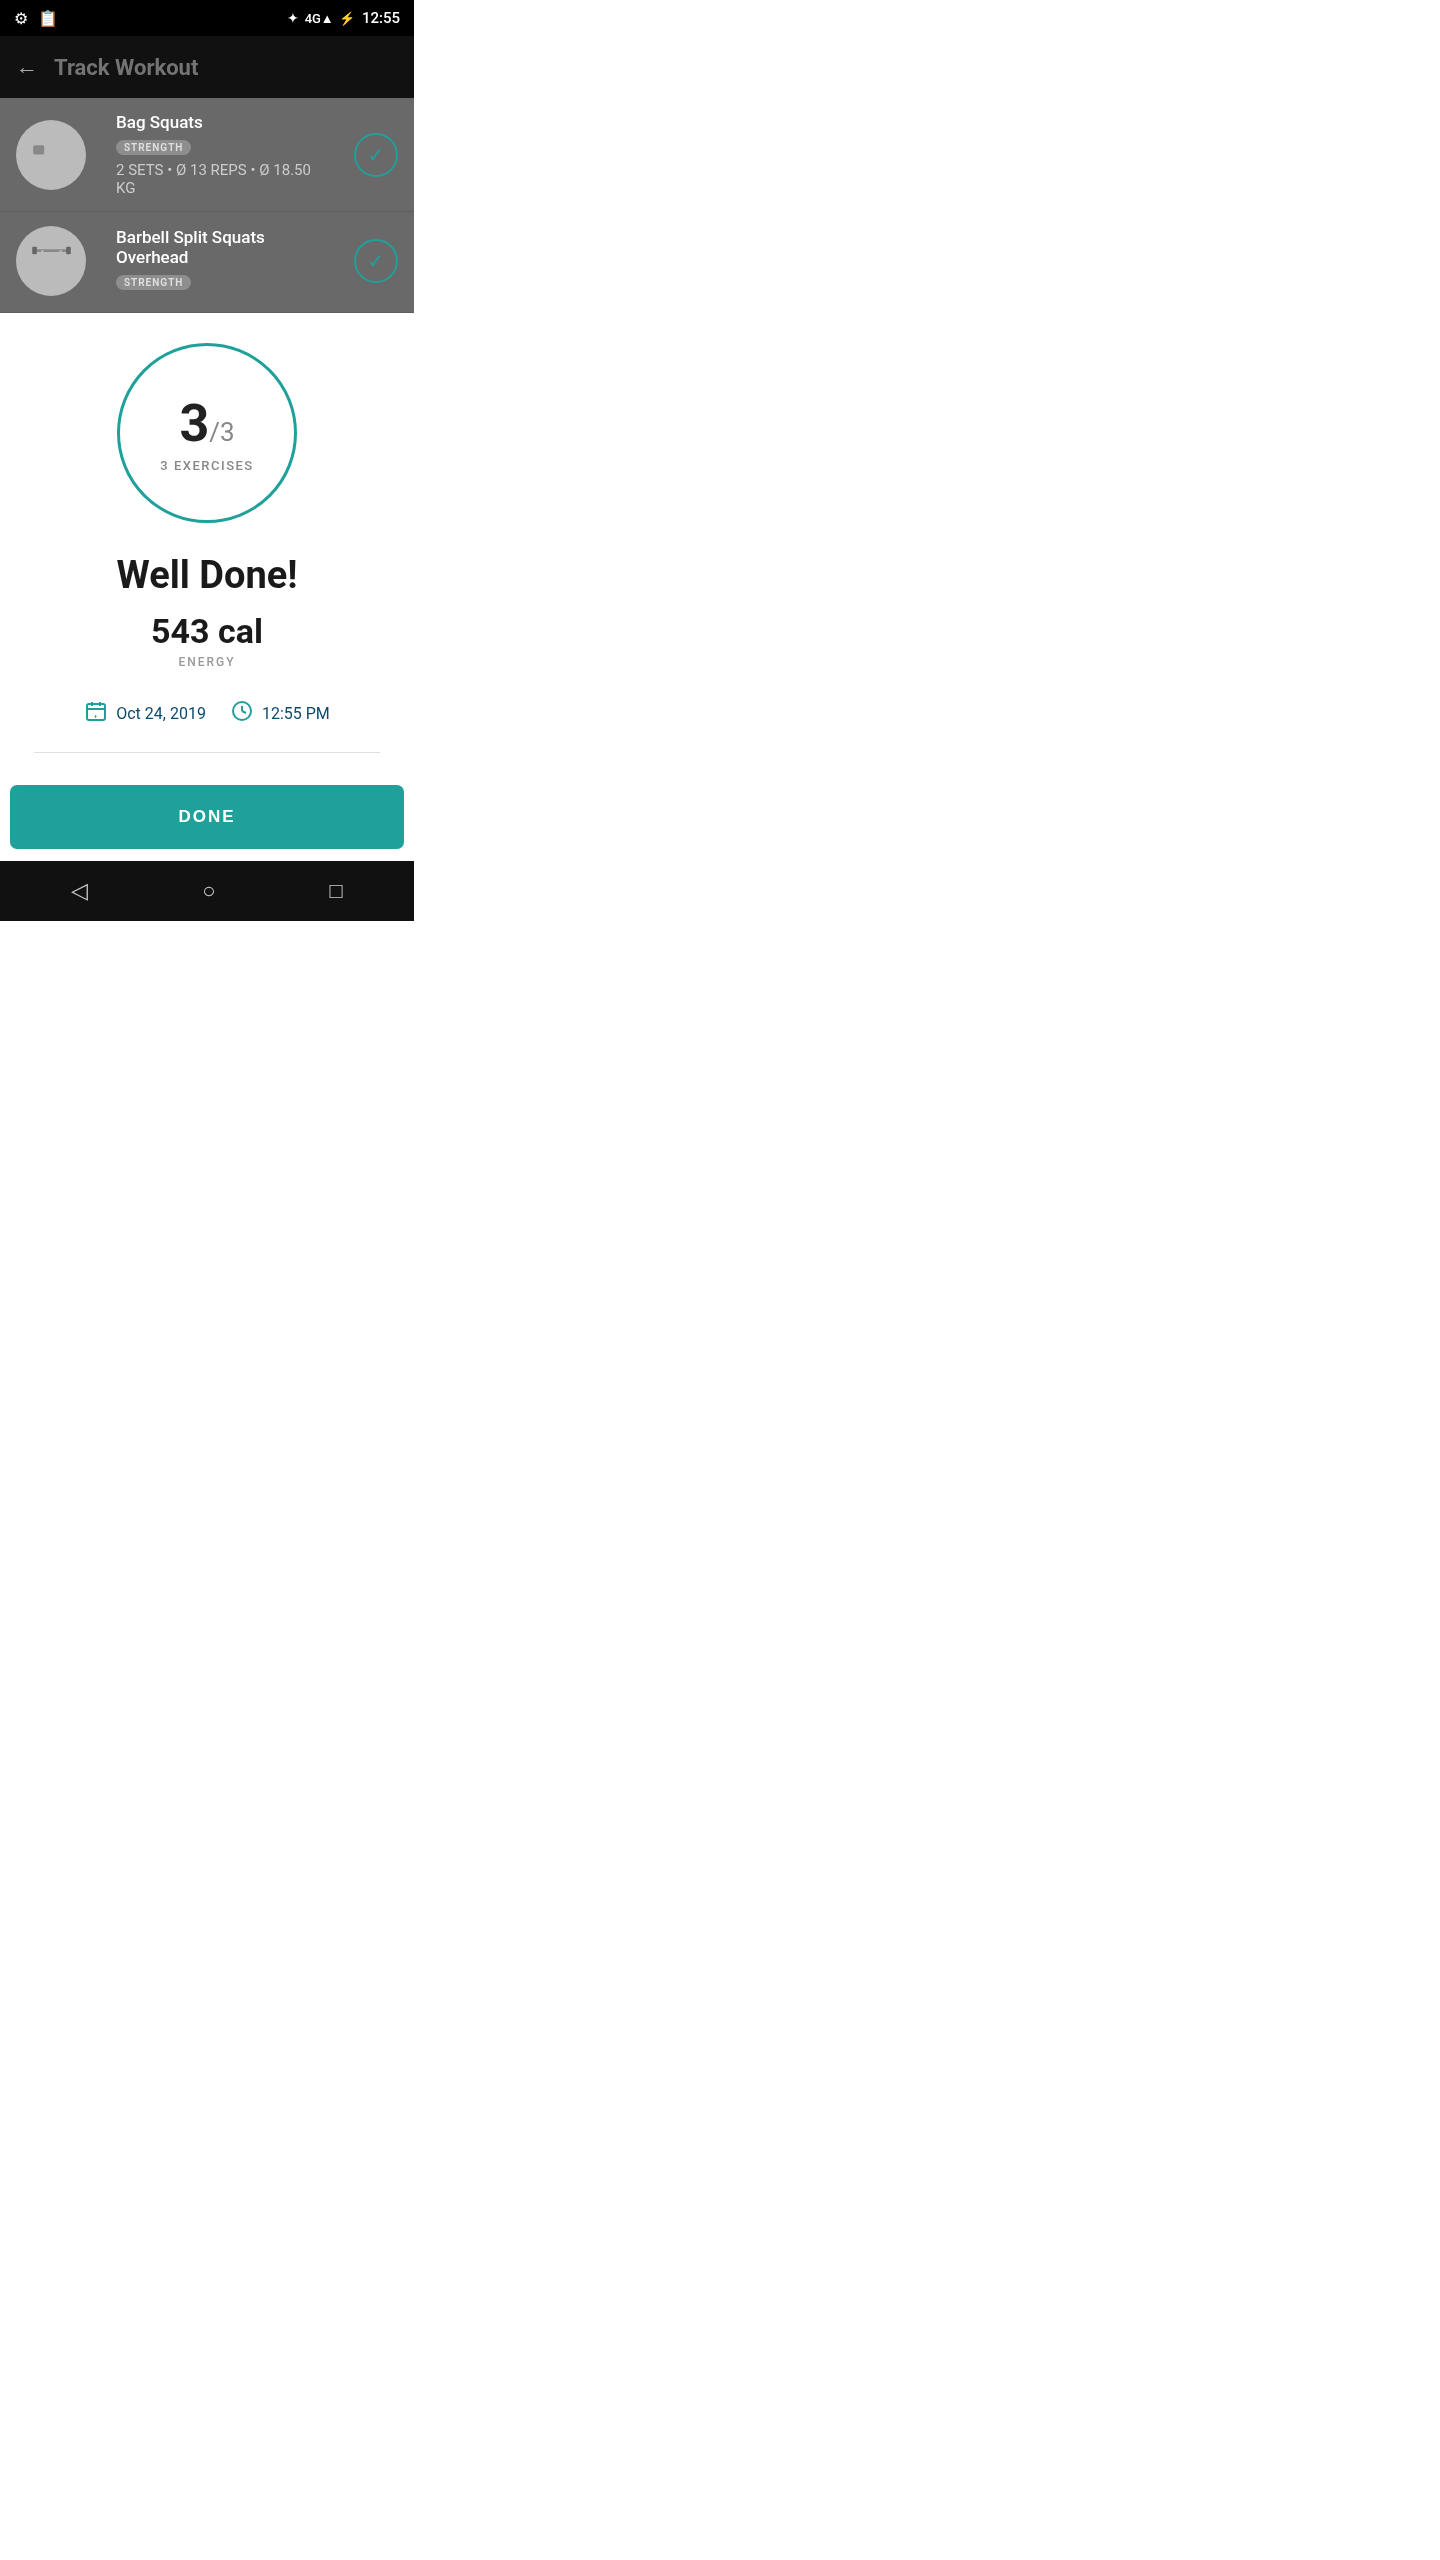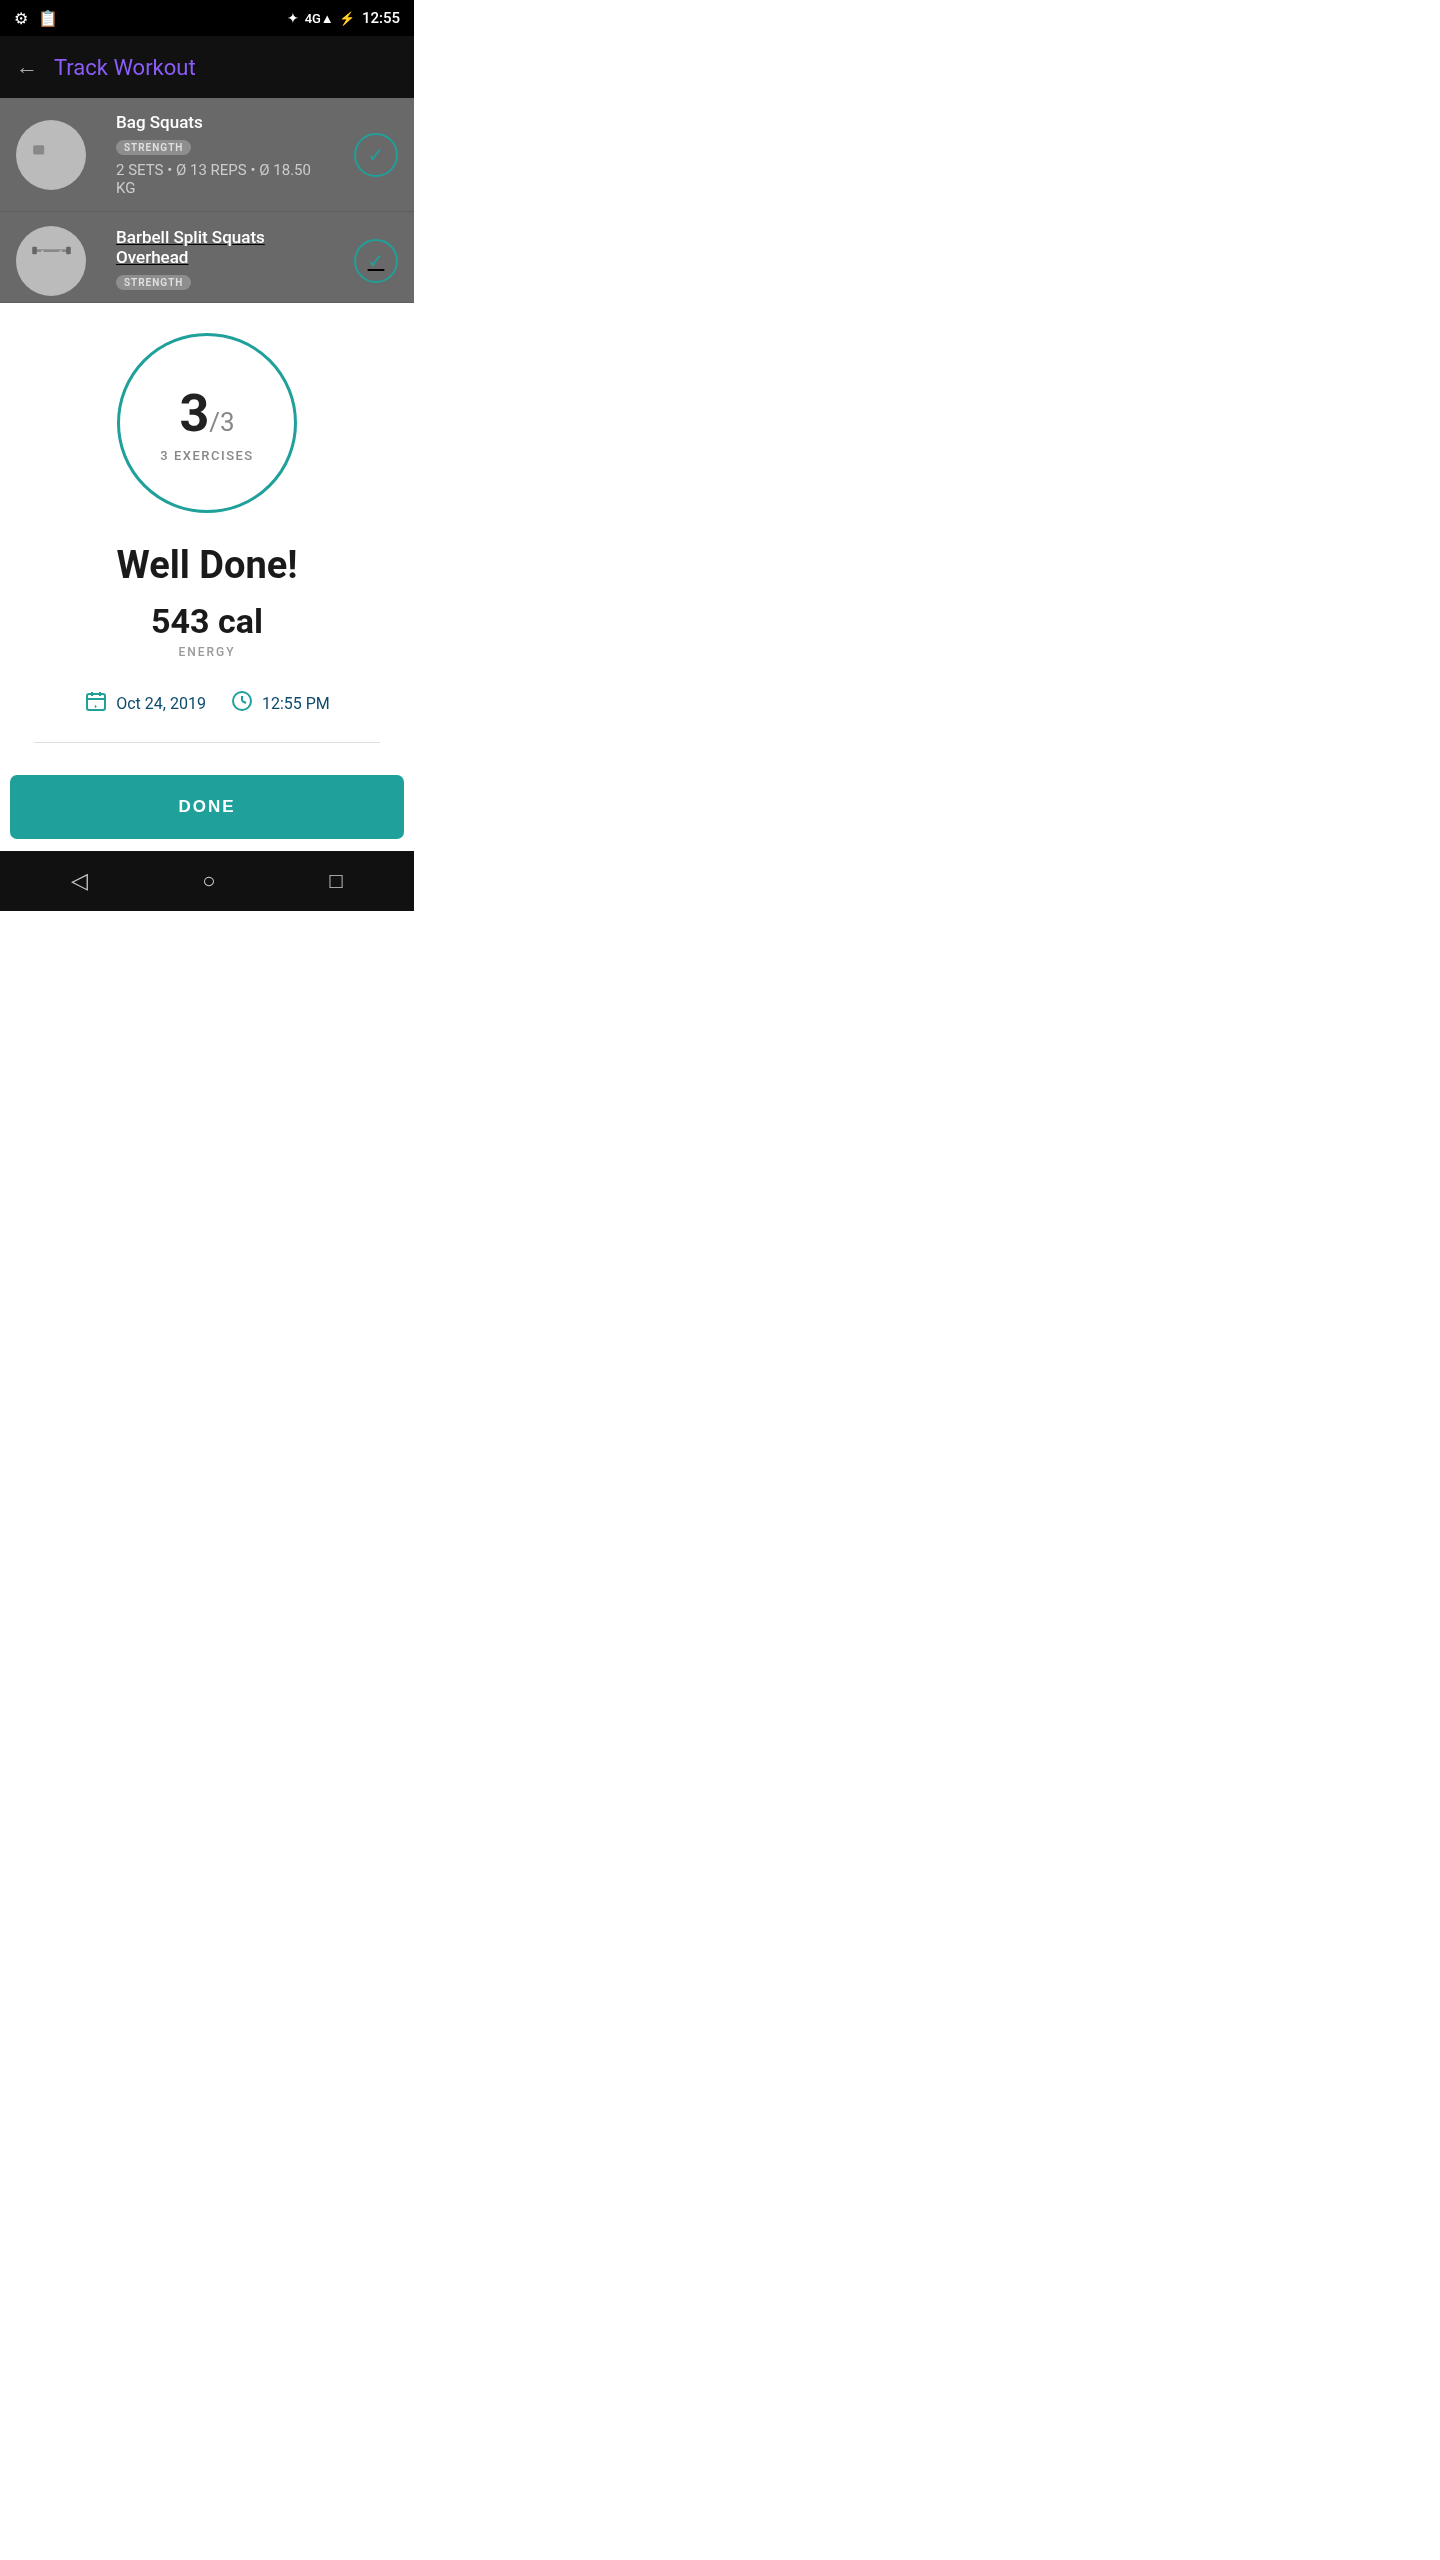--- a/index.html
+++ b/index.html
@@ -48,23 +48,23 @@
       padding: 12px 16px;
       gap: 16px;
       height: 62px;
     }
     .back-icon {
       color: #aaa;
       font-size: 22px;
       cursor: pointer;
     }
     .nav-title {
-      color: #8b5cf6;
+      color: #737373;
       font-size: 22px;
-      font-weight: 400;
+      font-weight: 700;
     }
 
     
     .exercise-list {
       background: #888;
       padding: 0;
     }
 
     .exercise-item {
       display: flex;
@@ -299,21 +299,21 @@
     <div class="exercise-info">
       <div class="exercise-name">Bag Squats</div>
       <span class="exercise-tag">STRENGTH</span>
       <div class="exercise-stats">2 SETS  •  Ø 13 REPS  •  Ø 18.50 KG</div>
     </div>
     <div class="check-circle">
       <span class="check-mark">✓</span>
     </div>
   </div>
 
-  <div class="exercise-item" style="padding-bottom:6px;text-decoration:underline;">
+  <div class="exercise-item" style="padding-bottom:16px;">
     <div class="exercise-avatar">
 
       <svg class="exercise-figure" viewBox="0 0 60 60" xmlns="http://www.w3.org/2000/svg">
         <circle cx="30" cy="8" r="7" fill="#bbb"></circle>
         <line x1="30" y1="15" x2="30" y2="33" stroke="#bbb" stroke-width="3"></line>
         <line x1="30" y1="33" x2="20" y2="50" stroke="#bbb" stroke-width="3"></line>
         <line x1="30" y1="33" x2="40" y2="50" stroke="#bbb" stroke-width="3"></line>
 
         <line x1="12" y1="18" x2="48" y2="18" stroke="#888" stroke-width="3"></line>
         <rect x="9" y="14" width="5" height="8" rx="1" fill="#666"></rect>

